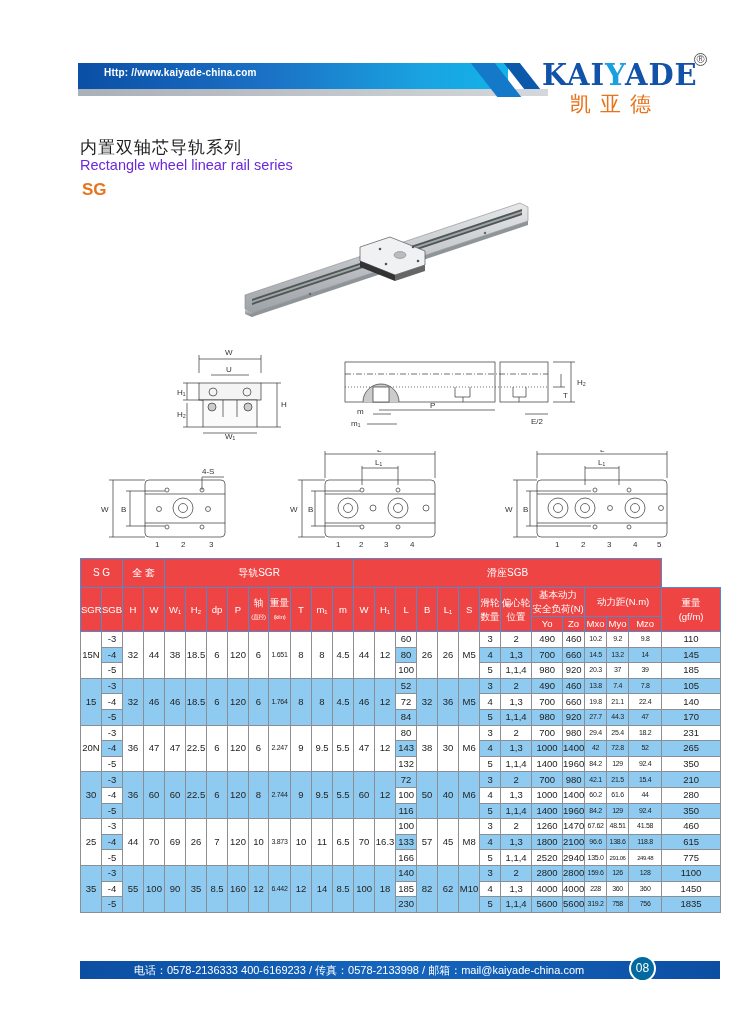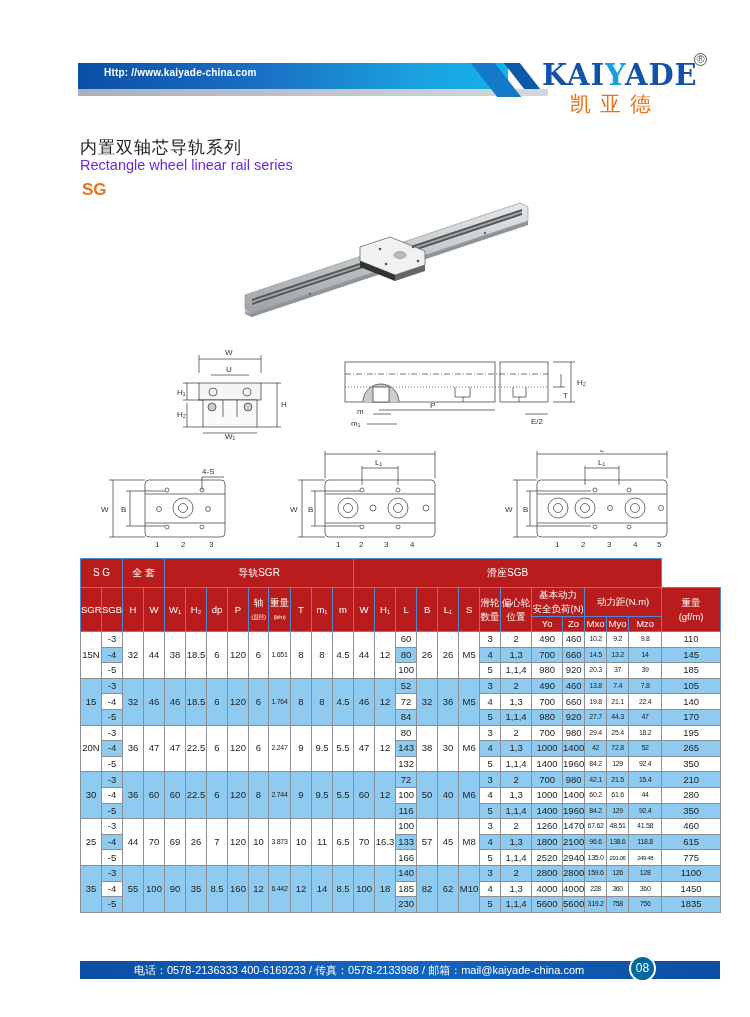--- a/index.html
+++ b/index.html
@@ -14,21 +14,21 @@
 .reg{position:absolute;left:694px;top:53px;font-size:11px;color:#555;border:1px solid #555;border-radius:50%;width:13px;height:13px;line-height:11px;text-align:center}
 .logo-cn{position:absolute;left:570px;top:90px;font-size:21px;font-weight:normal;color:#e8731a;letter-spacing:9px}
 .title-cn{position:absolute;left:80px;top:136px;font-size:17px;color:#222;letter-spacing:1px}
 .title-en{position:absolute;left:80px;top:157px;font-size:14.5px;color:#6d28d9}
 .title-sg{position:absolute;left:82px;top:180px;font-size:17px;font-weight:bold;color:#e8731a}
 .product{position:absolute;left:240px;top:195px}
 .drw{position:absolute}
 .drw text{font-family:"Liberation Sans",sans-serif;font-size:8px;fill:#333}
 table.spec{position:absolute;left:80px;top:558px;width:641px;border-collapse:collapse;font-size:9.5px;table-layout:fixed}
 table.spec td,table.spec th{border:1px solid #8a8f96;text-align:center;padding:0;height:15.6px;line-height:14px;white-space:nowrap;overflow:hidden}
-table.spec th{background:#b91c1c;color:#fff;font-weight:normal;border-color:#4d8ad0}
+table.spec th{background:#ef4444;color:#fff;font-weight:normal;border-color:#4d8ad0}
 table.spec thead tr.r1 th{height:29px;font-size:10px}
 table.spec thead tr.r2 th,table.spec thead tr.r3 th{height:14.5px;font-size:9.5px}
 .blue{background:#8fcbf0}
 .wht{background:#fff}
 .sm{font-size:7px;letter-spacing:-.3px}
 .ssm{font-size:6px;letter-spacing:-.4px}
 .th-sm{font-size:8px;line-height:9px}
 .footer{position:absolute;left:80px;top:961px;width:640px;height:18px;background:linear-gradient(90deg,#0c4ea2,#1566bf 50%,#0c4ea2);}
 .footer-txt{position:absolute;left:134px;top:963px;color:#fff;font-size:11px;}
 .pagenum{position:absolute;left:629px;top:955px;width:27px;height:27px;border-radius:50%;background:#0369a1;border:2px solid #fff;color:#fff;font-size:12px;text-align:center;line-height:23px}
@@ -460,21 +460,21 @@
         <td class="wht" rowspan="3">38</td>
         <td class="wht" rowspan="3">30</td>
         <td class="wht" rowspan="3">M6</td>
         <td class="wht">3</td>
         <td class="wht">2</td>
         <td class="wht">700</td>
         <td class="wht">980</td>
         <td class="wht sm">29.4</td>
         <td class="wht sm">25.4</td>
         <td class="wht sm">18.2</td>
-        <td class="wht">195</td>
+        <td class="wht">231</td>
       </tr>
       <tr>
         <td class="blue">-4</td>
         <td class="blue">143</td>
         <td class="blue">4</td>
         <td class="blue">1,3</td>
         <td class="blue">1000</td>
         <td class="blue">1400</td>
         <td class="blue sm">42</td>
         <td class="blue sm">72.8</td>

